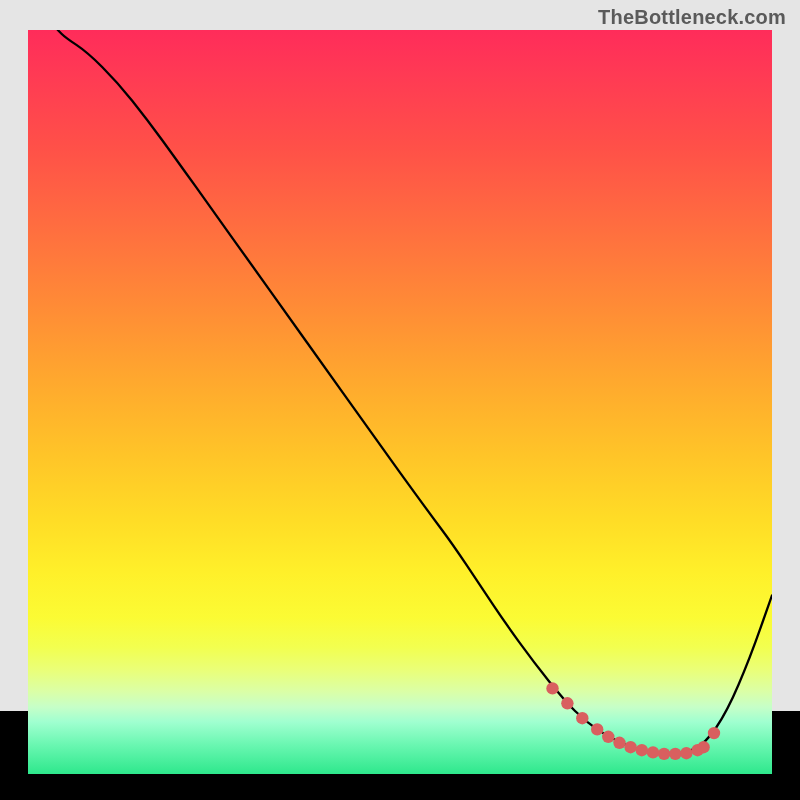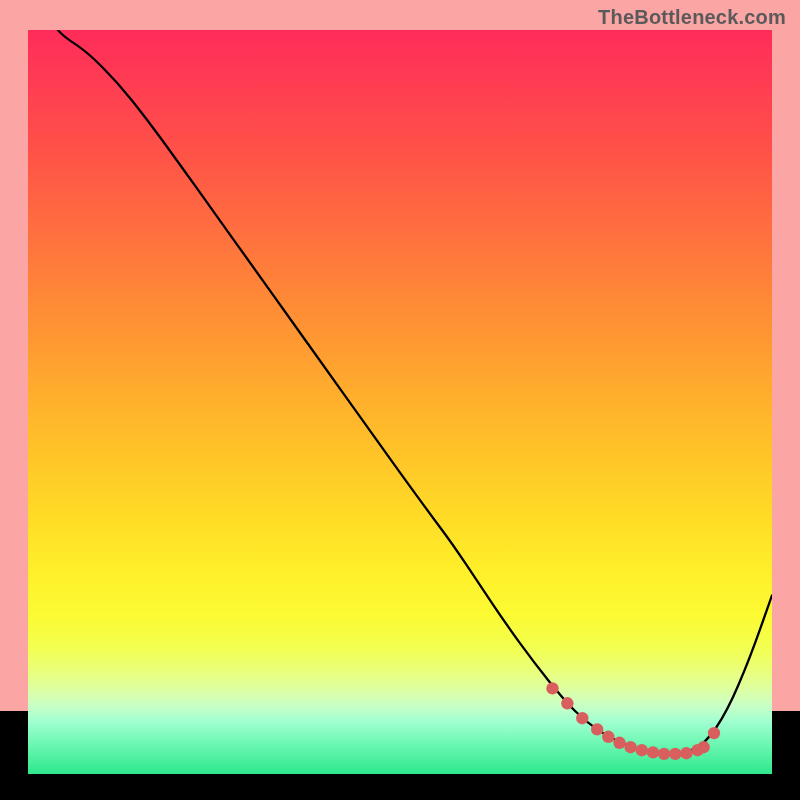--- a/index.html
+++ b/index.html
@@ -8,21 +8,21 @@
     background: #000;
     width: 800px;
     height: 800px;
     overflow: hidden;
     font-family: Arial, Helvetica, sans-serif;
   }
   .outer {
     position: relative;
     width: 800px;
     height: 711px;
-    background: #fca5a5;
+    background: #e5e5e5;
   }
   .watermark {
     position: absolute;
     top: 6px;
     right: 14px;
     font-size: 20px;
     color: #5a5a5a;
     font-weight: 600;
     letter-spacing: 0.2px;
   }

